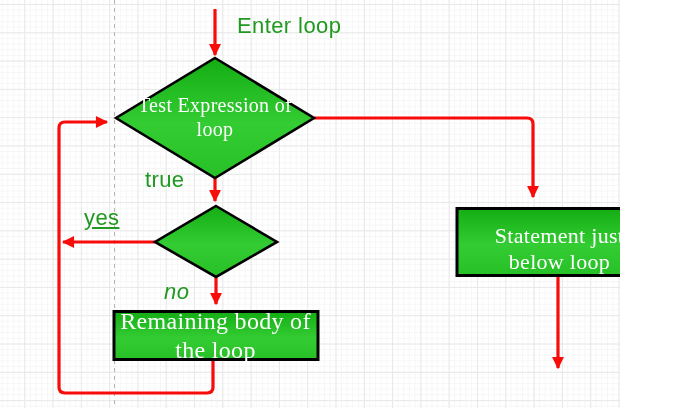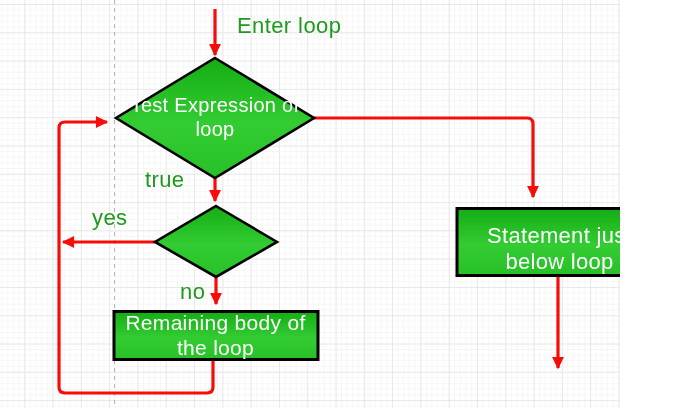--- a/index.html
+++ b/index.html
@@ -29,35 +29,35 @@
   .shape.rect{stroke-width:3;}
   .g0{stop-color:var(--node-fill-top);}
   .g1{stop-color:var(--node-fill-mid);}
   .g2{stop-color:var(--node-fill-bottom);}
   .lbl{
     position:absolute; color:var(--label-text); font-size:22px; line-height:1.1;
     letter-spacing:0.4px; white-space:nowrap;
   }
   .node-text{
     position:absolute; display:flex; align-items:center; justify-content:center;
-    color:var(--node-text); text-align:center; line-height:1.18; letter-spacing:0.3px;
+    color:var(--node-text); text-align:center; line-height:1.18; letter-spacing:0.3px;font-family:Liberation Serif, serif;
   }
   .node-text>span{display:block;}
   .test-text{left:116px; top:58px; width:198px; height:120px; font-size:20px;}
   .test-text>span{width:170px;}
   .cont-text{left:155px; top:206px; width:122px; height:71px; font-size:19px;}
-  .rem-text{left:113px; top:311px; width:205px; height:49px; font-size:21px;}
+  .rem-text{left:113px; top:311px; width:205px; height:49px; font-size:24px;}
   .rem-text>span{width:200px;}
   .stmt-text{left:456px; top:207px; width:207px; height:68px; font-size:22px;align-items:flex-end;}
   .stmt-text>span{width:180px;}
   .enter-lbl{left:237px; top:14px;}
   .false-lbl{left:355px; top:82px;}
   .true-lbl{left:145px; top:168px;}
-  .yes-lbl{left:92px; top:206px;}
-  .no-lbl{left:180px; top:280px;}
+  .yes-lbl{left:84px; top:206px;text-decoration:underline;}
+  .no-lbl{left:164px; top:280px;font-style:italic;}
 </style>
 </head>
 <body>
 
 <div class="canvas">
 
   <svg class="layer" width="700" height="408" viewBox="0 0 700 408">
     <defs>
       <linearGradient id="ggrad" x1="0" y1="0" x2="0" y2="1">
         <stop class="g0" offset="0"></stop>

